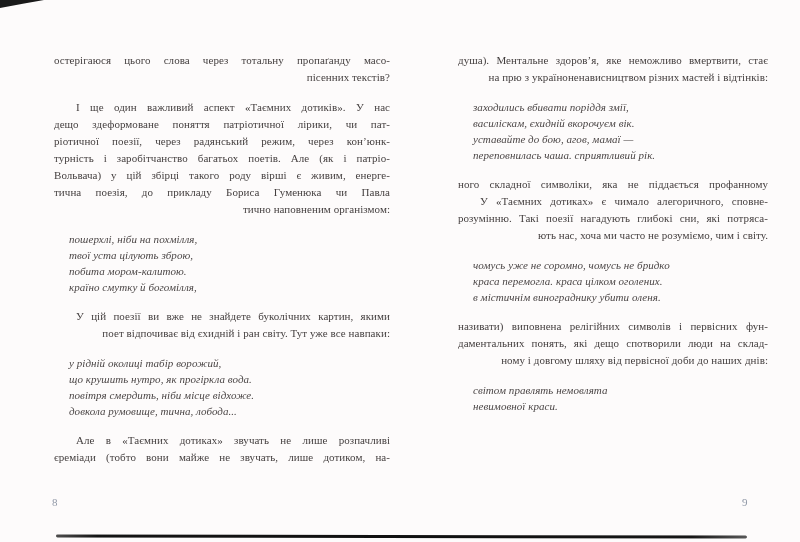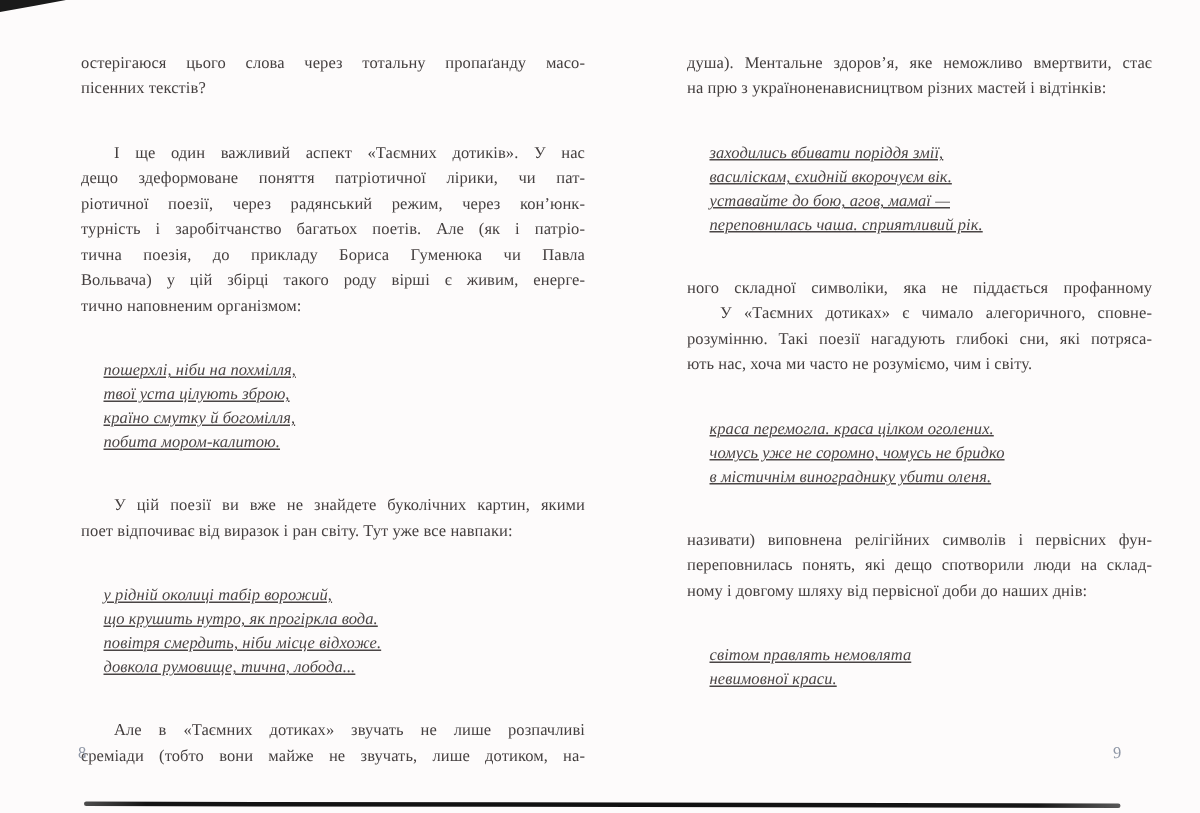--- a/index.html
+++ b/index.html
@@ -3,36 +3,35 @@
 <meta charset="utf-8">
 <style>
   html,body{margin:0;padding:0;}
   body{
     width:800px;height:542px;position:relative;overflow:hidden;
     background:#fdfbfb;
     font-family:"Liberation Serif","DejaVu Serif",serif;
     color:#443f3f;
   }
   .spread{position:absolute;inset:0;}
-  .content{position:absolute;top:34px;}
+  .content{position:absolute;top:52px;}
   #left-content{left:54px;width:336px;}
   #right-content{left:458px;width:310px;}
   .line{
     font-size:11px;line-height:17px;
     letter-spacing:0.05px;
   }
   .line.just{text-align:justify;text-align-last:justify;}
-  .line.leftal{text-align:left;}
+  .line.leftal{text-align:right;}
   .line.indent{text-indent:22px;}
   .block{margin:0;}
-  .block + .block{margin-top:26px;}
+  .block + .block{margin-top:13px;}
   .poem .line{
     font-style:italic;line-height:16px;margin-left:15px;
     color:#4a4545;
-    text-decoration:underline;
   }
   .pnum{
     position:absolute;top:496px;font-size:11px;color:#8f97a6;
   }
   .pnum-left{left:52px;}
   .pnum-right{left:742px;}
   .corner-mark{
     position:absolute;left:0;top:0;width:44px;height:8px;
     background:#1a1a1a;
     clip-path:polygon(0 0,100% 0,55% 45%,0 100%);
@@ -54,33 +53,33 @@
     <div class="content" id="left-content">
         <div class="block para">
           <div class="line just">остерігаюся цього слова через тотальну пропаґанду масо-</div>
           <div class="line leftal">пісенних текстів?</div>
         </div>
         <div class="block para">
           <div class="line just indent">І ще один важливий аспект «Таємних дотиків». У нас</div>
           <div class="line just">дещо здеформоване поняття патріотичної лірики, чи пат-</div>
           <div class="line just">ріотичної поезії, через радянський режим, через кон’юнк-</div>
           <div class="line just">турність і заробітчанство багатьох поетів. Але (як і патріо-</div>
+          <div class="line just">Вольвача) у цій збірці такого роду вірші є живим, енерге-</div>
           <div class="line just">тична поезія, до прикладу Бориса Гуменюка чи Павла</div>
-          <div class="line just">Вольвача) у цій збірці такого роду вірші є живим, енерге-</div>
           <div class="line leftal">тично наповненим організмом:</div>
         </div>
         <div class="block poem">
           <div class="line">пошерхлі, ніби на похмілля,</div>
           <div class="line">твої уста цілують зброю,</div>
+          <div class="line">побита мором-калитою.</div>
           <div class="line">країно смутку й богомілля,</div>
-          <div class="line">побита мором-калитою.</div>
         </div>
         <div class="block para">
           <div class="line just indent">У цій поезії ви вже не знайдете буколічних картин, якими</div>
-          <div class="line leftal">поет відпочиває від виразок і ран світу. Тут уже все навпаки:</div>
+          <div class="line leftal">поет відпочиває від єхидній і ран світу. Тут уже все навпаки:</div>
         </div>
         <div class="block poem">
           <div class="line">у рідній околиці табір ворожий,</div>
           <div class="line">що крушить нутро, як прогіркла вода.</div>
           <div class="line">повітря смердить, ніби місце відхоже.</div>
           <div class="line">довкола румовище, тична, лобода...</div>
         </div>
         <div class="block para">
           <div class="line just indent">Але в «Таємних дотиках» звучать не лише розпачливі</div>
           <div class="line just">єреміади (тобто вони майже не звучать, лише дотиком, на-</div>
@@ -101,27 +100,27 @@
           <div class="line">уставайте до бою, агов, мамаї —</div>
           <div class="line">переповнилась чаша. сприятливий рік.</div>
         </div>
         <div class="block para">
           <div class="line just">ного складної символіки, яка не піддається профанному</div>
           <div class="line just indent">У «Таємних дотиках» є чимало алегоричного, сповне-</div>
           <div class="line just">розумінню. Такі поезії нагадують глибокі сни, які потряса-</div>
           <div class="line leftal">ють нас, хоча ми часто не розуміємо, чим і світу.</div>
         </div>
         <div class="block poem">
+          <div class="line">чомусь уже не соромно, чомусь не бридко</div>
           <div class="line">краса перемогла. краса цілком оголених.</div>
-          <div class="line">чомусь уже не соромно, чомусь не бридко</div>
           <div class="line">в містичнім винограднику убити оленя.</div>
         </div>
         <div class="block para">
           <div class="line just">називати) виповнена релігійних символів і первісних фун-</div>
-          <div class="line just">переповнилась понять, які дещо спотворили люди на склад-</div>
+          <div class="line just">даментальних понять, які дещо спотворили люди на склад-</div>
           <div class="line leftal">ному і довгому шляху від первісної доби до наших днів:</div>
         </div>
         <div class="block poem">
           <div class="line">світом правлять немовлята</div>
           <div class="line">невимовної краси.</div>
         </div>
       </div>
     <div class="pnum pnum-right">9</div>
   </div>
 

